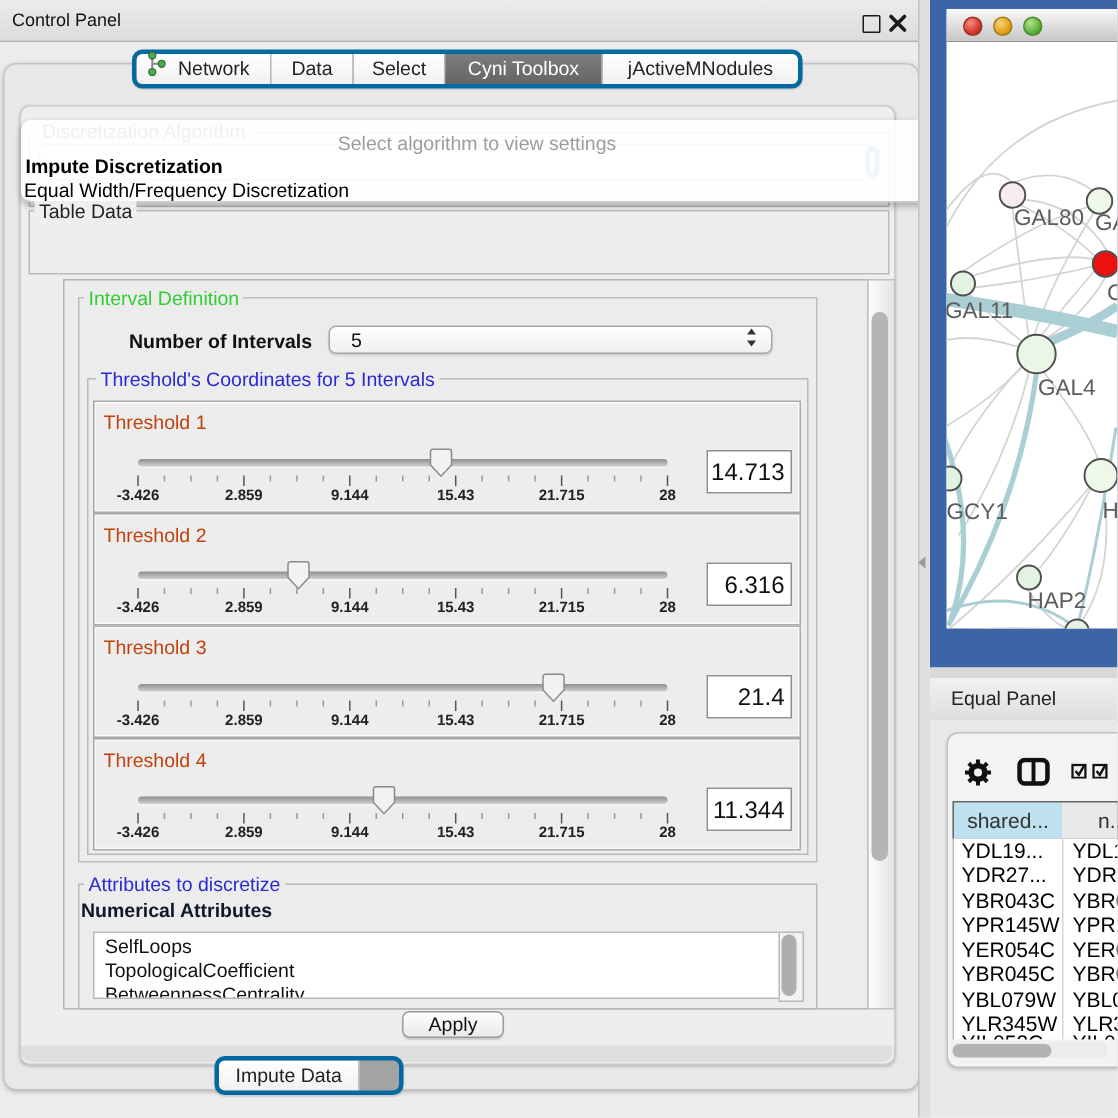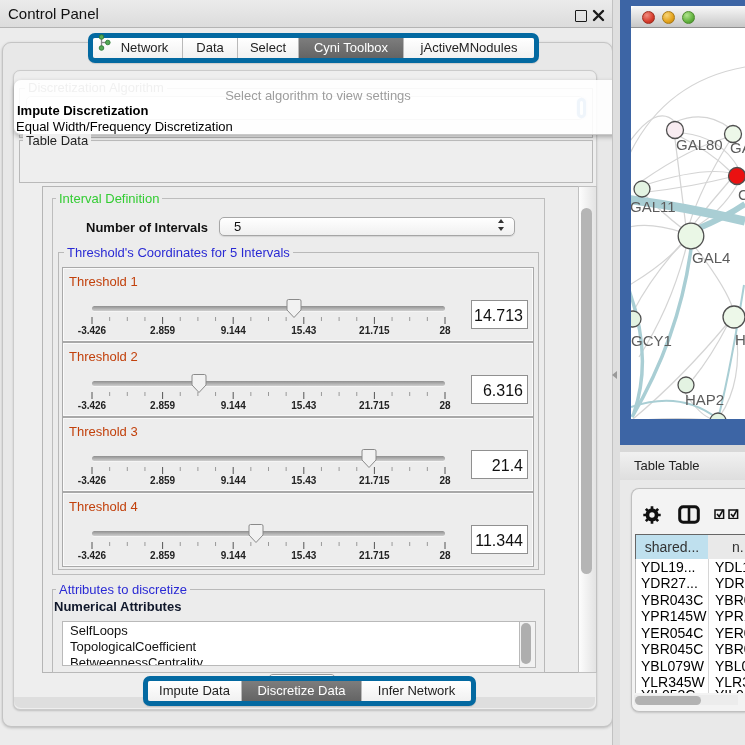--- a/index.html
+++ b/index.html
@@ -2,30 +2,30 @@
 <html><head>
 <meta charset="utf-8">
 <style>
   html,body{margin:0;padding:0;width:745px;height:745px;overflow:hidden;
     font-family:"Liberation Sans",sans-serif;background:#ececec;}
   .abs{position:absolute;}
   #stage{position:relative;width:745px;height:745px;}
   
   #titlebar{left:0;top:0;width:618px;height:27px;
     background:linear-gradient(#ebebeb,#dcdcdc);border-bottom:1px solid #b4b4b4;}
-  #titlebar .t{left:8px;top:0;height:27px;line-height:27px;font-size:15px;color:#111;}
+  #titlebar .t{left:8px;top:0;height:27px;line-height:27px;font-size:12px;color:#111;}
   
   #panelA{left:2px;top:42px;width:609px;height:683px;background:#e8e8e8;
     border:1px solid #c4c4c4;border-radius:9px;box-shadow:0 1px 3px rgba(0,0,0,.22);}
   #panelB{left:13px;top:70px;width:582px;height:638px;background:#eeeeee;
     border:1px solid #cbcbcb;border-radius:7px;box-shadow:0 1px 2px rgba(0,0,0,.18);}
   #panelBstrip{left:14px;top:697px;width:581px;height:11px;background:#dedede;
     border-radius:0 0 7px 7px;}
   
-  .seg{height:20px;background:#a3a3a3;border:5px solid #0369a1;border-radius:7px;
+  .seg{height:20px;background:#a3a3a3;border:3px solid #0369a1;border-radius:7px;
     display:flex;overflow:hidden;box-shadow:0 1px 1px rgba(0,0,0,.12);}
   .seg .tb{font-size:13px;color:#222;line-height:20px;text-align:center;
     border-right:1px solid #b9b9b9;background:linear-gradient(#ffffff,#f1f1f1);
     white-space:nowrap;}
   .seg .tb:last-child{border-right:none;}
   .seg .sel{background:linear-gradient(#7d7d7d,#646464);color:#fff;}
   
   .sect{border:1px solid #b9b9b9;}
   .slab{font-size:13px;background:#eeeeee;padding:0 3px;line-height:13px;}
   
@@ -318,21 +318,21 @@
   <div class="abs" id="attrlist">
     <div>SelfLoops</div>
     <div>TopologicalCoefficient</div>
     <div>BetweennessCentrality</div>
   </div>
   <div class="abs" id="attrsb"></div>
   <div class="abs" id="attrsbthumb"></div>
 
   <div class="abs" id="apply">Apply</div>
 
-  <div class="abs seg" style="left:143px;top:676px;">
+  <div class="abs seg" style="left:143px;top:704px;flex-direction:column;">
     <div class="tb" style="width:93px;">Impute Data</div>
     <div class="tb sel" style="width:119px;">Discretize Data</div>
     <div class="tb" style="width:109px;">Infer Network</div>
   </div>
 
   <div class="abs" id="divider"></div>
   <div class="abs" style="left:612px;top:371px;width:0;height:0;border-top:4px solid transparent;border-bottom:4px solid transparent;border-right:5px solid #9a9a9a;"></div>
   <div class="abs" id="blue"></div>
   <div class="abs" id="macwin"></div>
   <svg class="abs" style="left:631px;top:27px;" width="114" height="392" viewBox="0 0 114 392">
@@ -383,21 +383,21 @@
       <text x="104" y="318" font-size="15" fill="#5c5c5c" font-family="Liberation Sans">H</text>
       <text x="54" y="378" font-size="15" fill="#5c5c5c" font-family="Liberation Sans">HAP2</text>
     </svg>
   <div class="abs" id="mactb"></div>
   <div class="abs light" style="left:642px;background:radial-gradient(circle at 35% 30%,#f08d80,#d63c2d 60%,#a32619);border:1px solid #9c2d20;"></div>
   <div class="abs light" style="left:662px;background:radial-gradient(circle at 35% 30%,#f6d478,#e3a21c 60%,#b57b12);border:1px solid #a87a16;"></div>
   <div class="abs light" style="left:682px;background:radial-gradient(circle at 35% 30%,#b1e48e,#62b23f 60%,#3f8427);border:1px solid #4c8a2e;"></div>
 
   <div class="abs" id="tpgap"></div>
   <div class="abs" id="tpbar">
-      <div class="abs t">Table Table</div>
+      <div class="abs t">Equal Panel</div>
     </div>
   <div class="abs" id="tpbg"></div>
   <div class="abs" id="tcontainer"></div>
 
   <svg class="abs" style="left:643px;top:506px" width="18" height="18" viewBox="0 0 18 18">
     <circle cx="9" cy="9" r="6.4" fill="#111"></circle>
     <path fill="#111" d="M14.73 6.63 L15.06 7.67 L17.70 7.67 L17.70 10.33 L15.06 10.33 L14.73 11.37 L14.22 12.34 L16.09 14.21 L14.21 16.09 L12.34 14.22 L11.37 14.73 L10.33 15.06 L10.33 17.70 L7.67 17.70 L7.67 15.06 L6.63 14.73 L5.66 14.22 L3.79 16.09 L1.91 14.21 L3.78 12.34 L3.27 11.37 L2.94 10.33 L0.30 10.33 L0.30 7.67 L2.94 7.67 L3.27 6.63 L3.78 5.66 L1.91 3.79 L3.79 1.91 L5.66 3.78 L6.63 3.27 L7.67 2.94 L7.67 0.30 L10.33 0.30 L10.33 2.94 L11.37 3.27 L12.34 3.78 L14.21 1.91 L16.09 3.79 L14.22 5.66 Z"></path>
     <circle cx="9" cy="9" r="2.7" fill="#f3f3f3"></circle>
   </svg>
   <svg class="abs" style="left:678px;top:505px" width="22" height="19">

